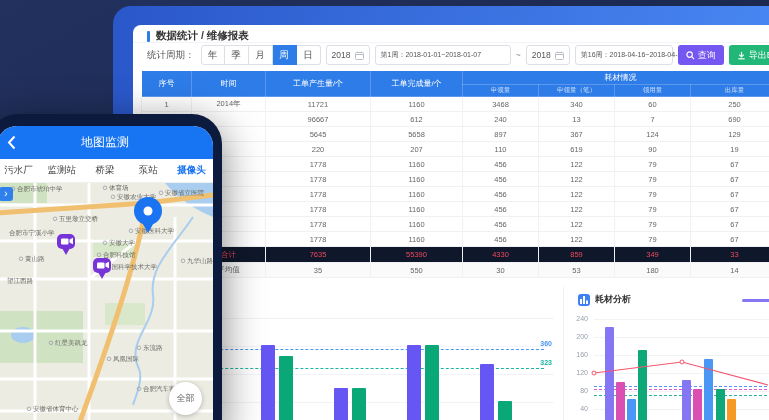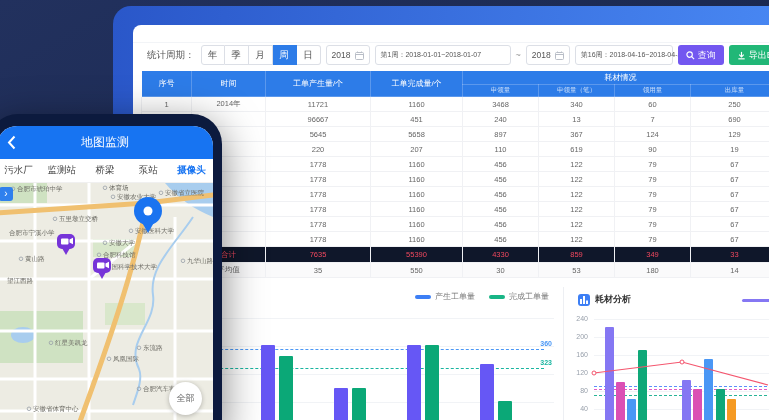--- a/index.html
+++ b/index.html
@@ -87,20 +87,24 @@
            justify-content:center;cursor:pointer;}
 </style>
 </head>
 <body>
 
 <div class="stage">
   <div class="frame"></div>
 
   <div class="panel">
     <div class="bc-row"></div>
+    <div class="breadcrumb">
+      <span class="bc-bar"></span>
+      <span>数据统计 / 维修报表</span>
+    </div>
 
     <div class="filterbar">
       <span class="f-label">统计周期：</span>
       <div class="seg">
           <div class="seg-btn">年</div>
           <div class="seg-btn">季</div>
           <div class="seg-btn">月</div>
           <div class="seg-btn active">周</div>
           <div class="seg-btn">日</div>
         </div>
@@ -176,21 +180,21 @@
             <td>1160</td>
             <td>3468</td>
             <td>340</td>
             <td>60</td>
             <td>250</td>
           </tr>
           <tr>
             <td>2</td>
             <td></td>
             <td>96667</td>
-            <td>451</td>
+            <td>612</td>
             <td>240</td>
             <td>13</td>
             <td>7</td>
             <td>690</td>
           </tr>
           <tr>
             <td>3</td>
             <td></td>
             <td>5645</td>
             <td>5658</td>
@@ -287,30 +291,20 @@
             <td>30</td>
             <td>53</td>
             <td>180</td>
             <td>14</td>
           </tr>
         </tbody>
       </table>
 
     <div class="charts">
       <div class="chart-left">
-        <div class="legend">
-          <div class="item">
-            <span class="sw" style="background:#3d7ff5"></span>
-            <span>产生工单量</span>
-          </div>
-          <div class="item">
-            <span class="sw" style="background:#19b586"></span>
-            <span>完成工单量</span>
-          </div>
-        </div>
         <div class="plot-l">
             <div class="gridline" style="top: 6px;"></div>
             <div class="gridline" style="top: 34px;"></div>
             <div class="gridline" style="top: 62px;"></div>
             <div class="gridline" style="top: 90px;"></div>
             <div class="refline" style="top: 37px; border-color: rgb(74, 151, 245);">
               <span class="reflabel" style="color: rgb(74, 151, 245);">360</span>
             </div>
             <div class="refline" style="top: 56px; border-color: rgb(25, 181, 160);">
               <span class="reflabel" style="color: rgb(25, 181, 160);">323</span>

